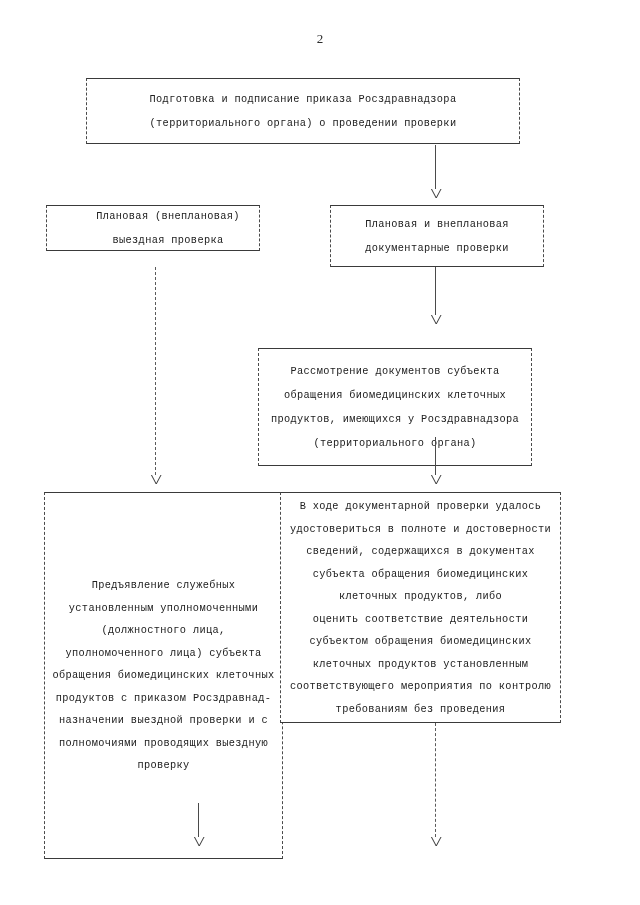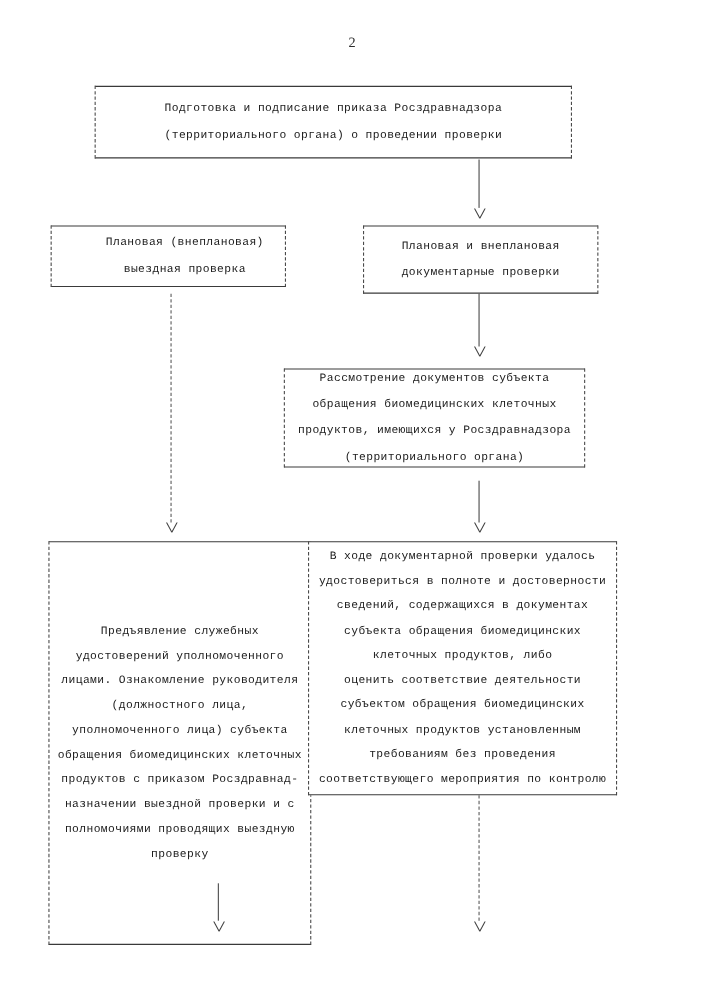--- a/index.html
+++ b/index.html
@@ -91,56 +91,55 @@
 <div class="flow-box" id="order-box" style="left:86px; top:78px; width:434px; height:66px;">
   <span class="line">Подготовка и подписание приказа Росздравнадзора</span>
   <span class="line">(территориального органа) о проведении проверки</span>
 </div>
 
 <div class="connector solid-stem" style="left:425px; top:145px; width:20px; height:58px;">
   <div class="stem"></div>
   <div class="head">\/</div>
 </div>
 
-<div class="flow-box" id="field-inspection-box" style="left:46px; top:205px; width:214px; height:56px;padding-left:36px;">
+<div class="flow-box" id="field-inspection-box" style="left:46px; top:205px; width:214px; height:46px;padding-left:36px;">
   <span class="line">Плановая (внеплановая)</span>
   <span class="line">выездная проверка</span>
 </div>
 
 <div class="flow-box" id="documentary-inspection-box" style="left:330px; top:205px; width:214px; height:62px;">
   <span class="line">Плановая и внеплановая</span>
   <span class="line">документарные проверки</span>
 </div>
 
 <div class="connector solid-stem" style="left:425px; top:267px; width:20px; height:62px;">
   <div class="stem"></div>
   <div class="head">\/</div>
 </div>
 
 <div class="connector" style="left:145px; top:267px; width:20px; height:222px;">
   <div class="stem"></div>
   <div class="head">\/</div>
 </div>
 
-<div class="flow-box" id="document-review-box" style="left:258px; top:335px; width:274px; height:90px;">
+<div class="flow-box" id="document-review-box" style="left:258px; top:348px; width:274px; height:118px;">
   <span class="line">Рассмотрение документов субъекта</span>
   <span class="line">обращения биомедицинских клеточных</span>
   <span class="line">продуктов, имеющихся у Росздравнадзора</span>
   <span class="line">(территориального органа)</span>
 </div>
 
 <div class="connector solid-stem" style="left:425px; top:437px; width:20px; height:52px;">
   <div class="stem"></div>
   <div class="head">\/</div>
 </div>
 
 <div class="flow-box tight" id="credentials-box" style="left:44px; top:492px; width:239px; height:367px;">
   <span class="line">Предъявление служебных</span>
-  <span class="line">удостоверений уполномоченного</span>
-  <span class="line">лицами. Ознакомление руководителя</span>
+  <span class="line">установленным уполномоченными</span>
   <span class="line">(должностного лица,</span>
   <span class="line">уполномоченного лица) субъекта</span>
   <span class="line blank"></span>
   <span class="line">обращения биомедицинских клеточных</span>
   <span class="line blank"></span>
   <span class="line">продуктов с приказом Росздравнад-</span>
   <span class="line">назначении выездной проверки и с</span>
   <span class="line">полномочиями проводящих выездную</span>
   <span class="line">проверку</span>
 </div>
@@ -152,20 +151,20 @@
 
 <div class="flow-box tight" id="documentary-result-box" style="left:280px; top:492px; width:281px; height:231px;">
   <span class="line">В ходе документарной проверки удалось</span>
   <span class="line">удостовериться в полноте и достоверности</span>
   <span class="line">сведений, содержащихся в документах</span>
   <span class="line">субъекта обращения биомедицинских</span>
   <span class="line">клеточных продуктов, либо</span>
   <span class="line">оценить соответствие деятельности</span>
   <span class="line">субъектом обращения биомедицинских</span>
   <span class="line">клеточных продуктов установленным</span>
+  <span class="line">соответствующего мероприятия по контролю</span>
   <span class="line">требованиям без проведения</span>
-  <span class="line">соответствующего мероприятия по контролю</span>
 </div>
 
 <div class="connector" style="left:425px; top:723px; width:20px; height:128px;">
   <div class="stem"></div>
   <div class="head">\/</div>
 </div>
 
 </body></html>

